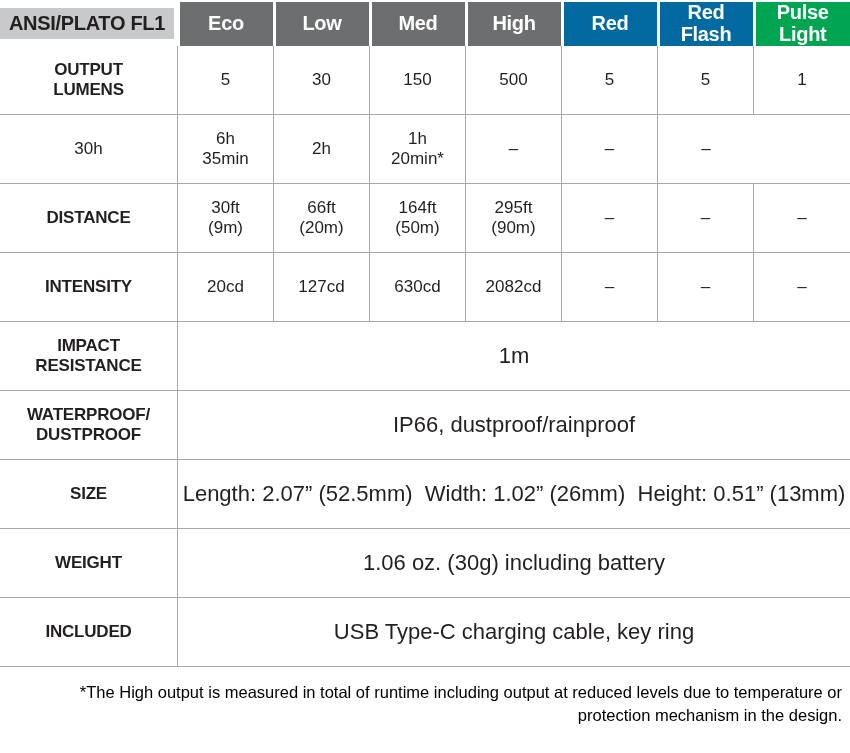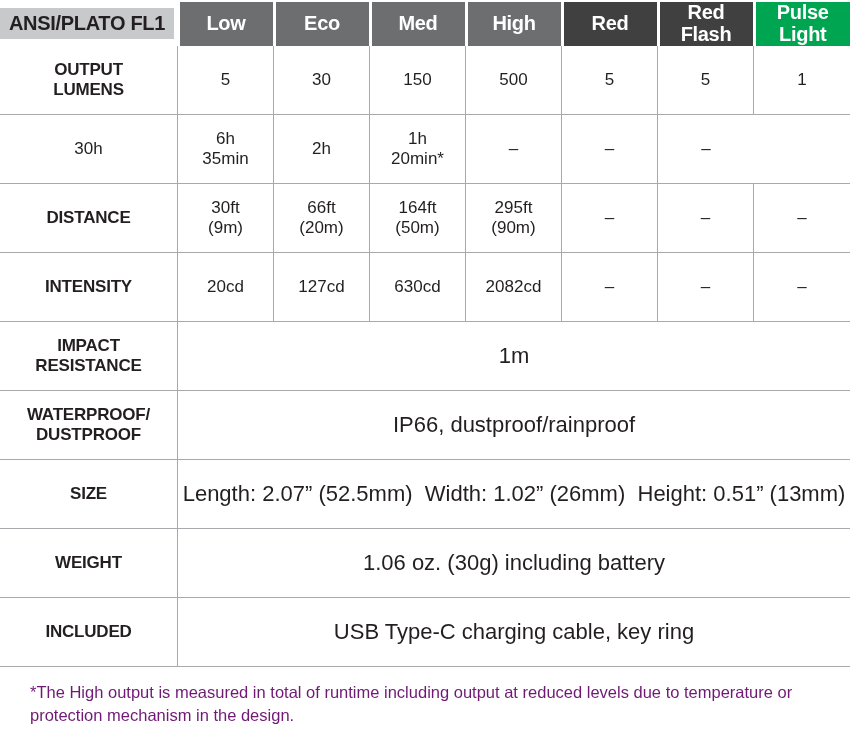--- a/index.html
+++ b/index.html
@@ -43,21 +43,21 @@
     color: #ffffff;
     font-weight: bold;
     font-size: 20px;
     letter-spacing: -0.3px;
     line-height: 1.08;
     text-align: center;
     white-space: pre-wrap;
   }
   .mode-cell.last { margin-right: 0; }
   .bg-gray  { background: #6d6e70; }
-  .bg-red   { background: #404040; }
+  .bg-red   { background: #0369a1; }
   .bg-green { background: #00a551; }
 
   
   .metric-row, .span-row {
     display: grid;
     border-bottom: 1px solid #a7a9ac;
   }
   .metric-row { grid-template-columns: 178px repeat(7, 96px); }
   .span-row   { grid-template-columns: 178px 672px; }
 
@@ -82,35 +82,36 @@
     border-right: 1px solid #a7a9ac;
   }
   .data-cell.last { border-right: none; }
   .value-cell { font-size: 22px; }
 
   
   .footnote {
     margin-top: 14px;
     margin-left: 30px;
     width: 812px;
+    text-align: right;
     font-size: 16.5px;
     line-height: 1.4;
-    color: #701a75;
+    color: #000000;
   }
 </style>
 </head>
 <body>
 
 <div class="page">
   <div class="spec-table">
 
     <div class="header-row">
       <div class="corner-cell">ANSI/PLATO FL1</div>
+      <div class="mode-cell bg-gray">Eco</div>
       <div class="mode-cell bg-gray">Low</div>
-      <div class="mode-cell bg-gray">Eco</div>
       <div class="mode-cell bg-gray">Med</div>
       <div class="mode-cell bg-gray">High</div>
       <div class="mode-cell bg-red">Red</div>
       <div class="mode-cell bg-red">Red
 Flash</div>
       <div class="mode-cell bg-green last">Pulse
 Light</div>
     </div>
 
     <div class="metric-row">

